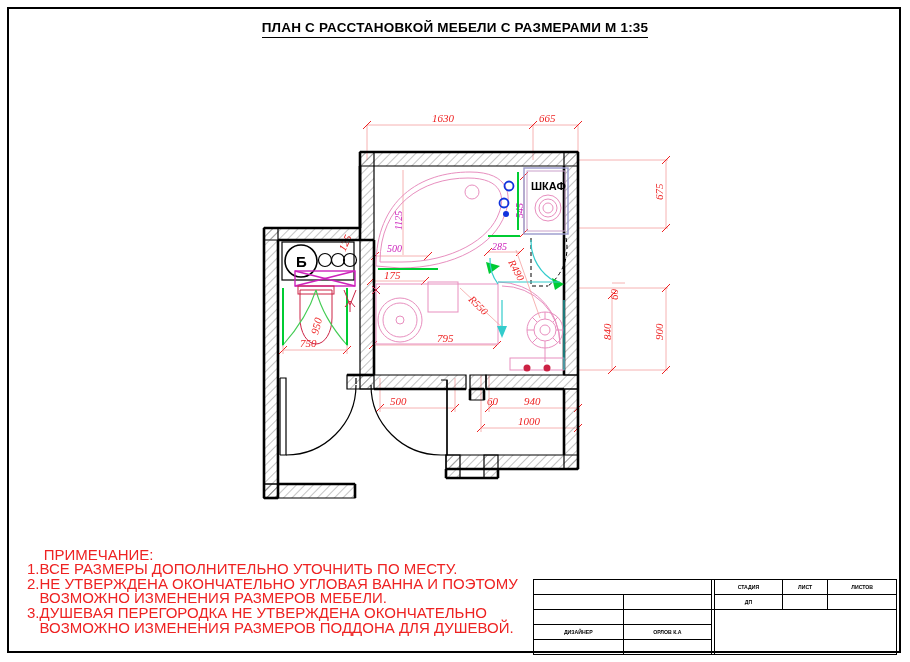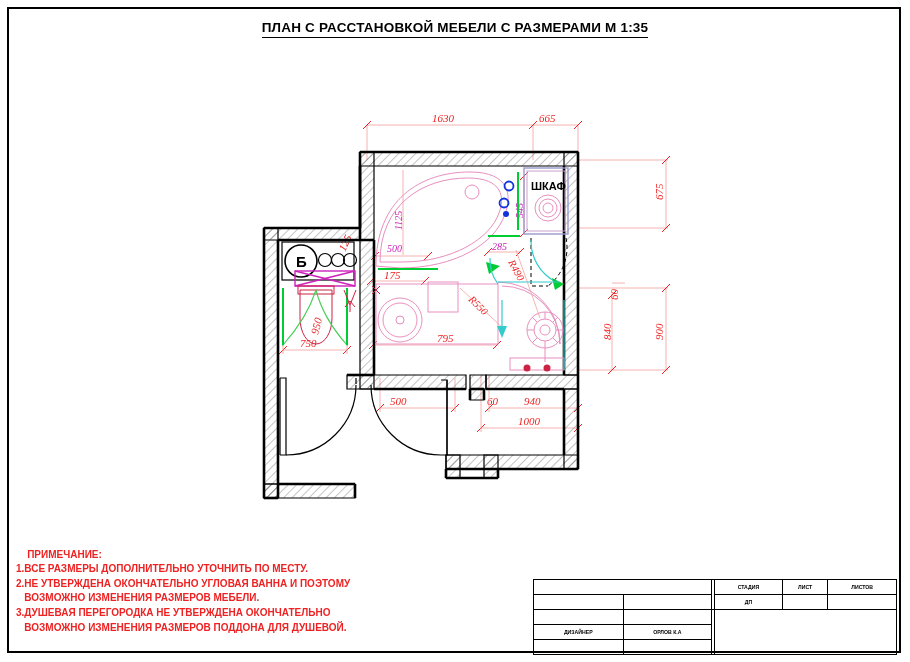--- a/index.html
+++ b/index.html
@@ -13,22 +13,22 @@
     border:2px solid #000;box-sizing:border-box;
   }
   #title{
     position:absolute;left:0;top:20px;width:910px;text-align:center;
     font-size:13.5px;font-weight:bold;color:#000;letter-spacing:.2px;
   }
   #title span{border-bottom:1.5px solid #000;padding-bottom:2px;}
 
   
   #notes{
-    position:absolute;left:16px;top:533px;color:#ee2222;
-    font-size:10px;font-weight:bold;line-height:14.6px;white-space:pre;
+    position:absolute;left:27px;top:533px;color:#ee2222;
+    font-size:15px;font-weight:normal;line-height:14.6px;white-space:pre;
   }
 
   
   #tblock{position:absolute;left:533px;top:579px;width:364px;height:76px;}
   #tblock table{border-collapse:collapse;width:100%;height:100%;
     font-size:5.2px;font-weight:bold;color:#000;text-align:center;}
   #tblock td{border:1px solid #000;padding:0;height:12.6px;}
 
   
   #plan{position:absolute;left:0;top:0;width:910px;height:662px;}

